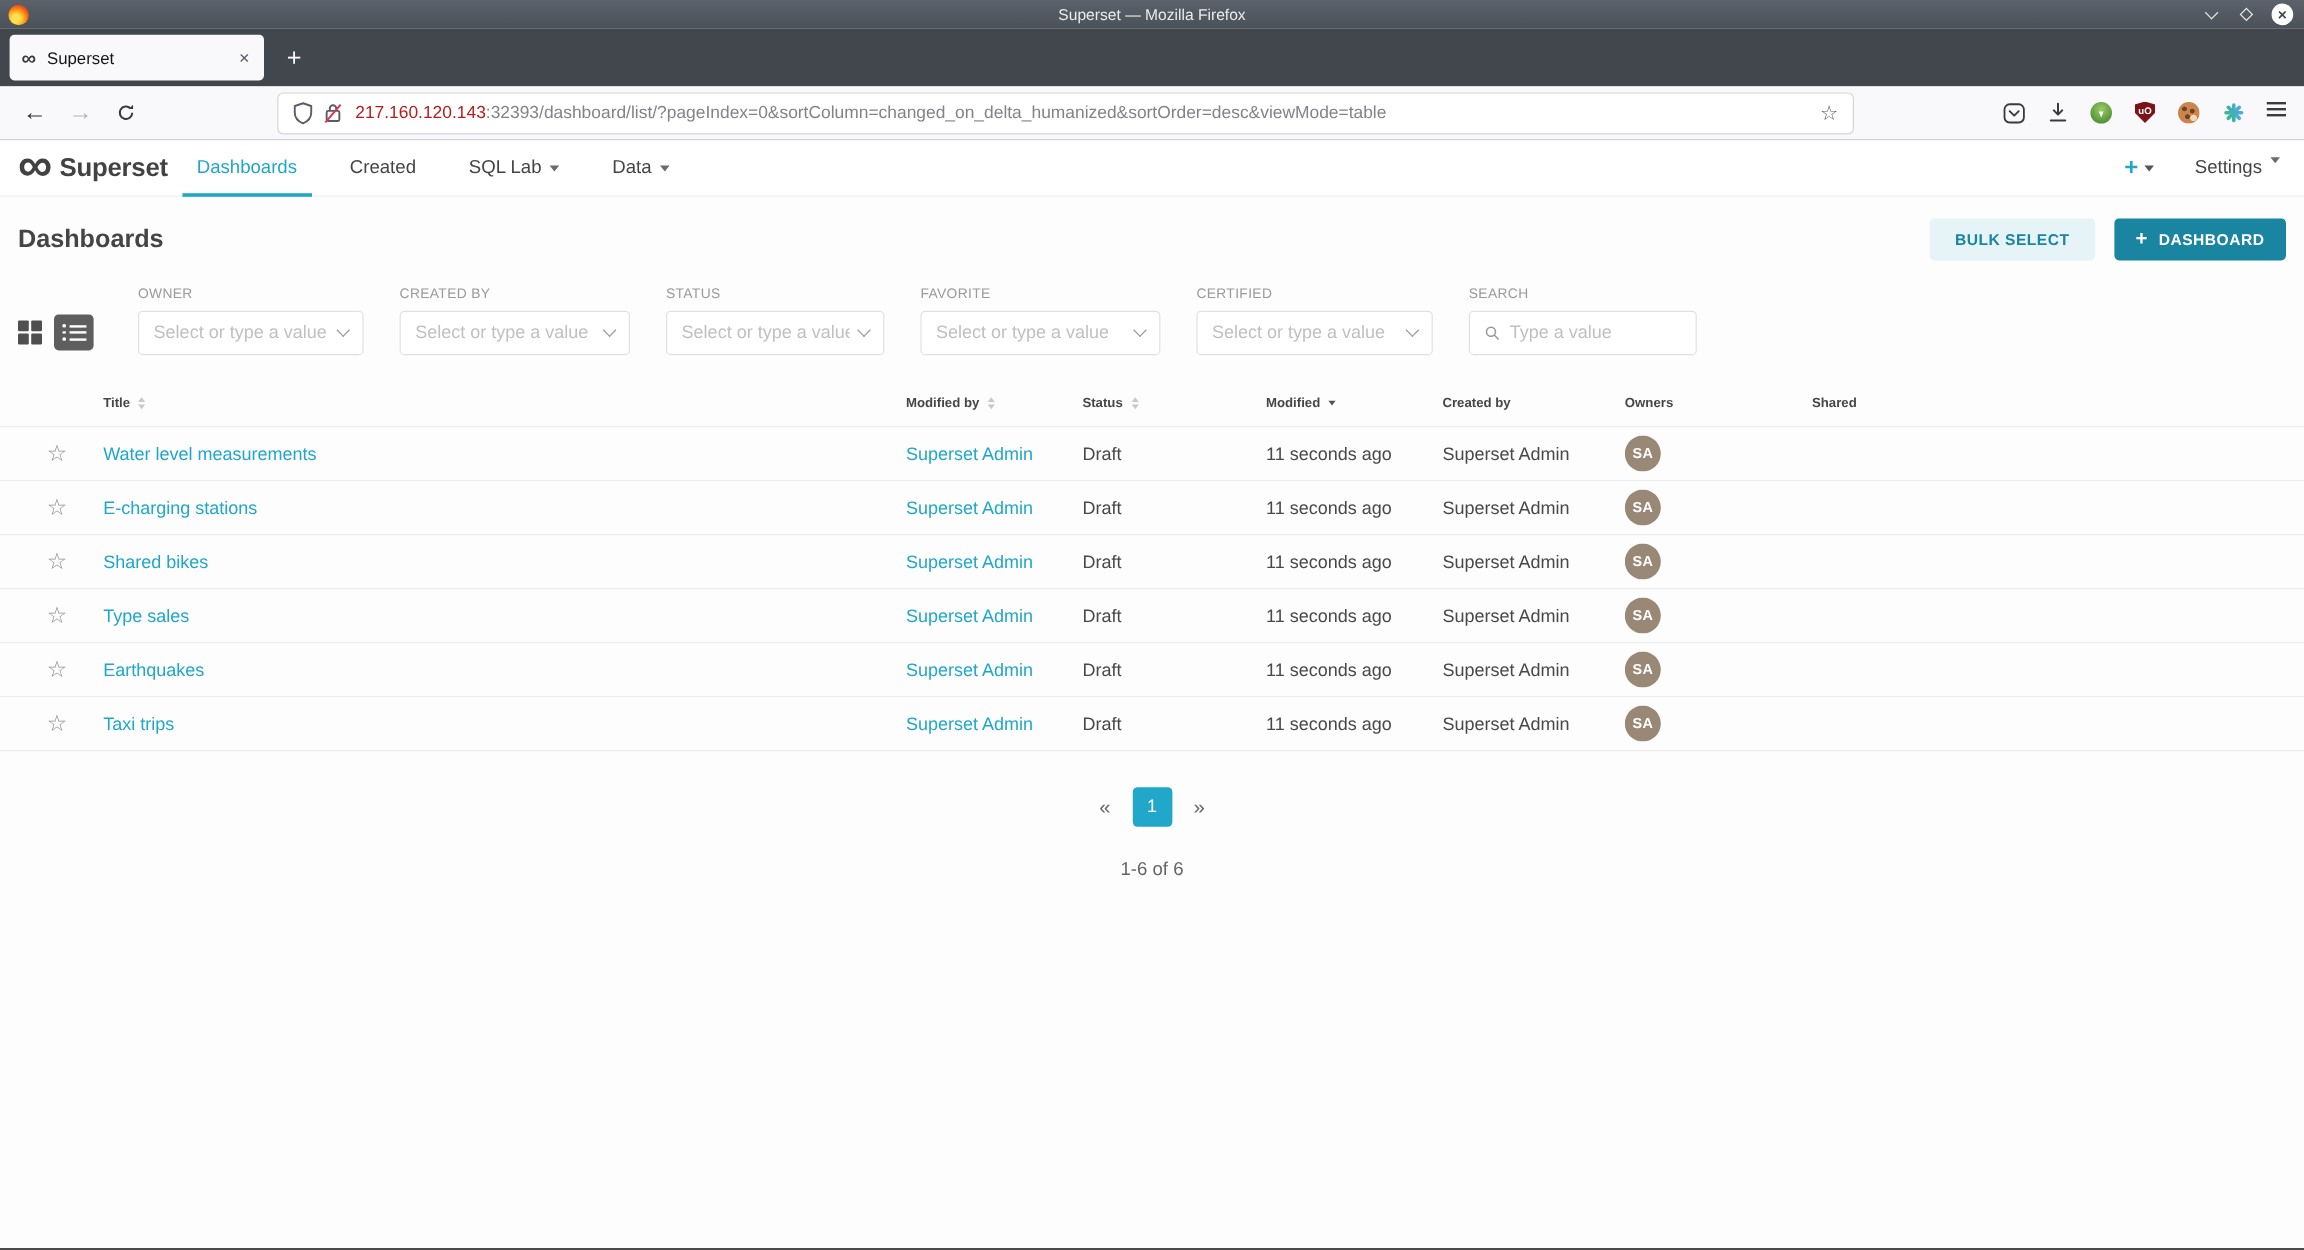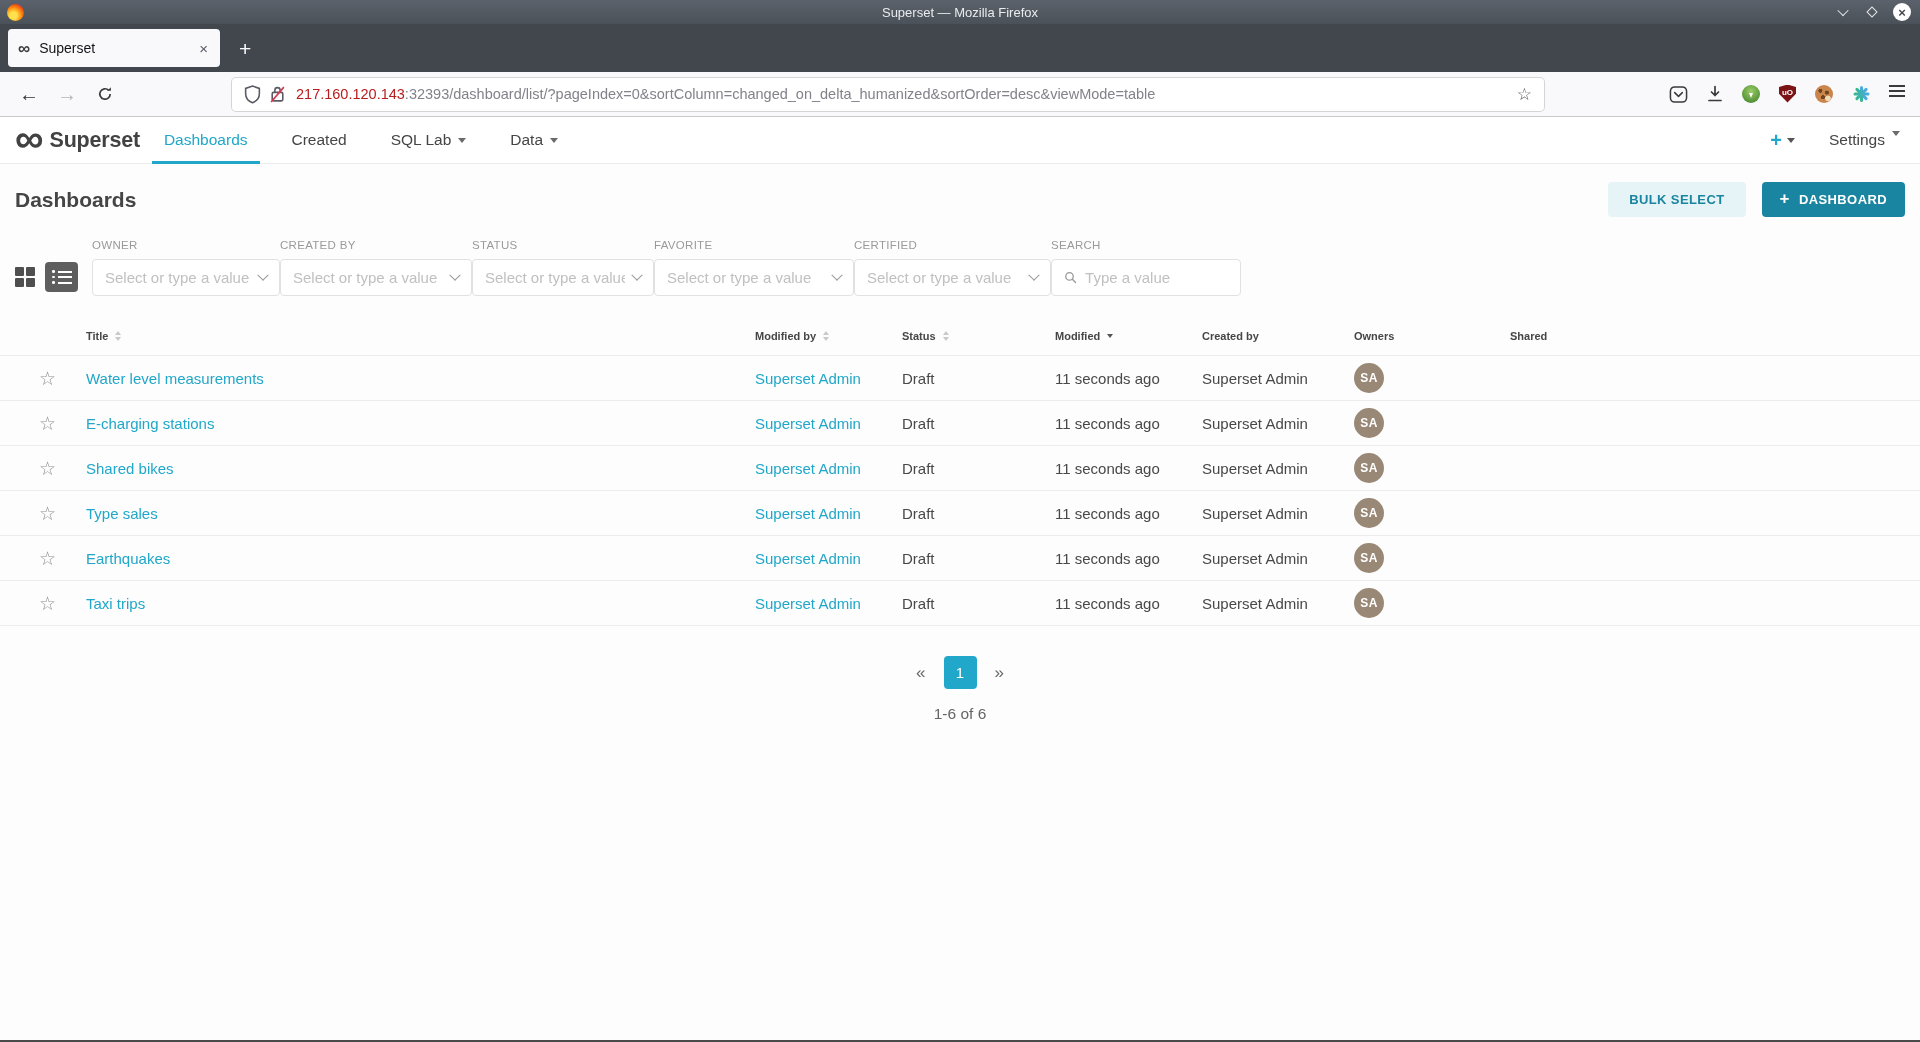--- a/index.html
+++ b/index.html
@@ -102,21 +102,21 @@
   
   .filterbar{display:flex;align-items:flex-end;padding:0 15px;margin-top:22px}
   .view-toggles{display:flex;align-items:center;gap:9px;margin-bottom:4px}
   .grid-toggle{width:21px;height:20px;display:grid;grid-template-columns:9px 9px;grid-template-rows:9px 9px;gap:2px;cursor:pointer}
   .grid-toggle i{background:#4f4f4f;border-radius:1px}
   .list-toggle{width:33px;height:30px;background:#5e5e5e;border-radius:4px;display:flex;flex-direction:column;
     justify-content:center;gap:3px;padding-left:7px;cursor:pointer}
   .list-toggle i{display:flex;align-items:center;gap:3px}
   .list-toggle i::before{content:'';width:2.5px;height:2.5px;background:#fff;border-radius:50%}
   .list-toggle i::after{content:'';width:14px;height:2px;background:#fff}
-  .filters{display:flex;margin-left:14px;}
+  .filters{display:flex;margin-left:37px;gap:30px}
   .filter-label{font-size:11.5px;color:#9a9a9a;letter-spacing:.3px;margin-bottom:8px}
   .filter-select,.filter-search{height:37px;border:1px solid #e1e1e1;border-radius:4px;background:#fff;
     display:flex;align-items:center;padding:0 12px;cursor:pointer}
   .filter-ph{color:#c0c0c0;font-size:15px;flex:1;white-space:nowrap;overflow:hidden}
   .chev-down{width:8px;height:8px;border-right:1.5px solid #9a9a9a;border-bottom:1.5px solid #9a9a9a;
     transform:rotate(45deg) translate(-2px,-2px);flex:none;margin-left:8px}
   .filter:nth-child(1) .filter-select{width:188px}
   .filter:nth-child(2) .filter-select{width:192px}
   .filter:nth-child(3) .filter-select{width:182px}
   .filter:nth-child(4) .filter-select{width:200px}
@@ -147,21 +147,21 @@
   .sort i{width:0;height:0;border-left:3.5px solid transparent;border-right:3.5px solid transparent}
   .sort i.up{border-bottom:4px solid #c9c9c9}
   .sort i.down{border-top:4px solid #c9c9c9}
   .sort.desc i.down{border-top-color:#545454}
 
   
   .pagination{display:flex;align-items:center;justify-content:center;gap:14px;margin-top:30px}
   .pg-prev,.pg-next{color:#666;font-size:17px;cursor:pointer;padding:4px}
   .pg-page{width:33px;height:33px;border-radius:4px;background:var(--accent);color:#fff;font-size:15px;
     display:flex;align-items:center;justify-content:center;cursor:pointer}
-  .pg-summary{text-align:center;margin-top:16px;font-size:15.5px;color:#656565}
+  .pg-summary{text-align:center;margin-top:27px;font-size:15.5px;color:#656565}
 </style>
 </head>
 <body>
 
 <div class="window">
 
   <div class="titlebar">
     <span class="ff-logo"></span>
     <span class="win-title">Superset — Mozilla Firefox</span>
     <div class="win-controls">

